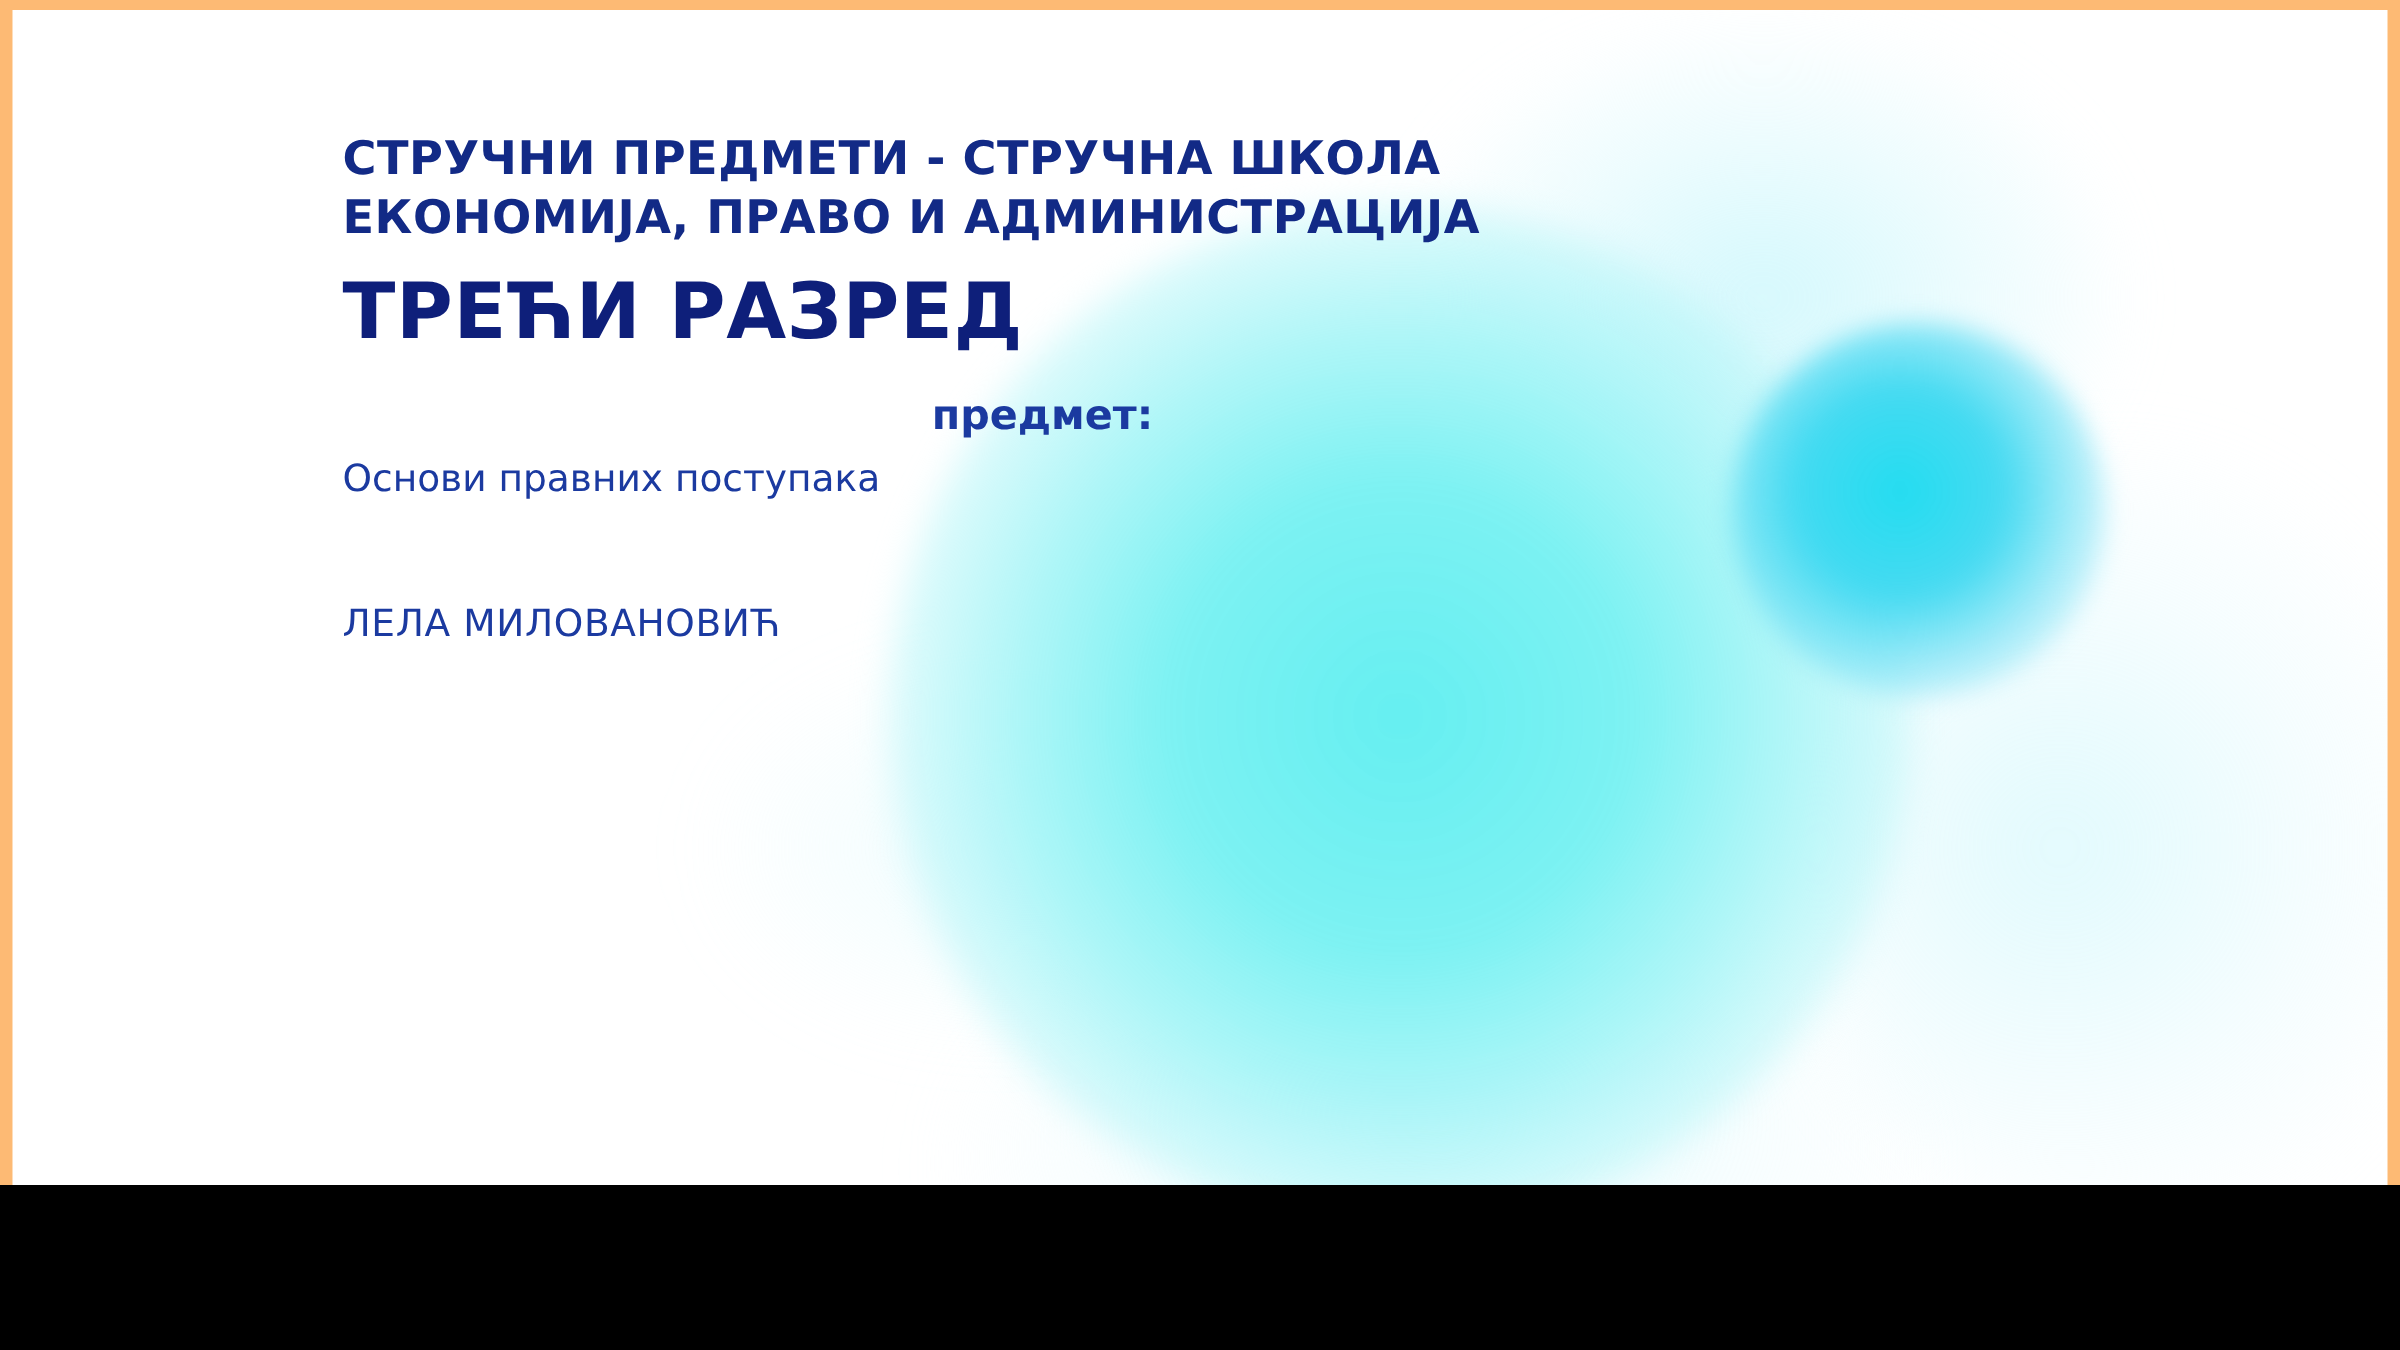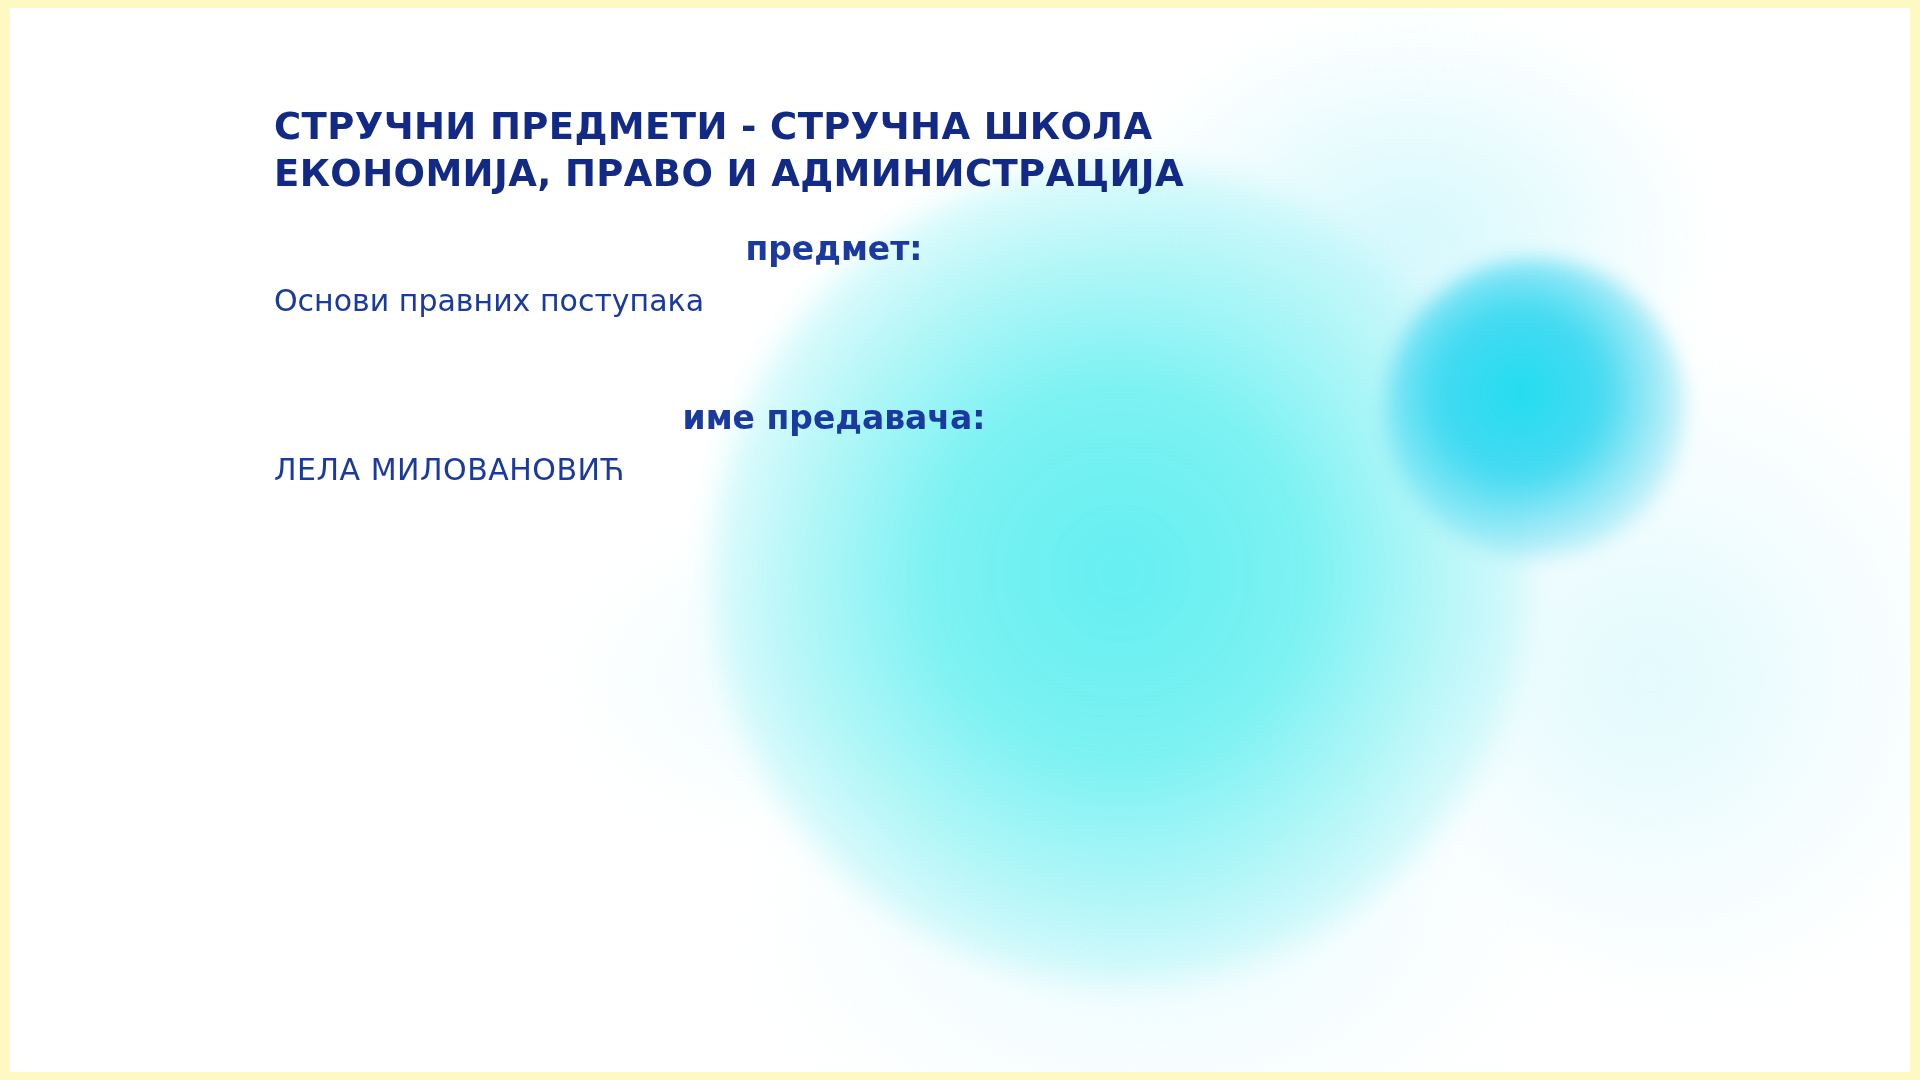--- a/index.html
+++ b/index.html
@@ -10,22 +10,22 @@
   body {
     width: 1920px;
     height: 1080px;
     overflow: hidden;
     font-family: "DejaVu Sans", sans-serif;
   }
 
   .stage {
     position: relative;
     width: 1920px;
-    height: 1080px;
-    background: #fef9c3;
+    height: 948px;
+    background: #fdba74;
     overflow: hidden;
   }
 
   
   .slide {
     position: absolute;
     left: 10px;
     top: 8px;
     width: 1900px;
     height: 1064px;
@@ -180,27 +180,27 @@
     <div class="blob blob-pale-bottom"></div>
     <div class="blob blob-pale-left"></div>
     <div class="blob blob-main"></div>
     <div class="blob blob-small"></div>
 
     <div class="text-block">
 
       <div class="eyebrow">СТРУЧНИ ПРЕДМЕТИ - СТРУЧНА ШКОЛА
 ЕКОНОМИЈА, ПРАВО И АДМИНИСТРАЦИЈА</div>
 
+      <div class="grade">ТРЕЋИ РАЗРЕД</div>
 
       <div class="field">
         <div class="field-label">предмет:</div>
         <div class="field-value">Основи правних поступака</div>
       </div>
 
 
       <div class="field field-lecturer">
-        <div class="field-label">име предавача:</div>
         <div class="field-value field-value-name">ЛЕЛА МИЛОВАНОВИЋ</div>
       </div>
 
     </div>
   </div>
 </div>
 
 </body></html>

